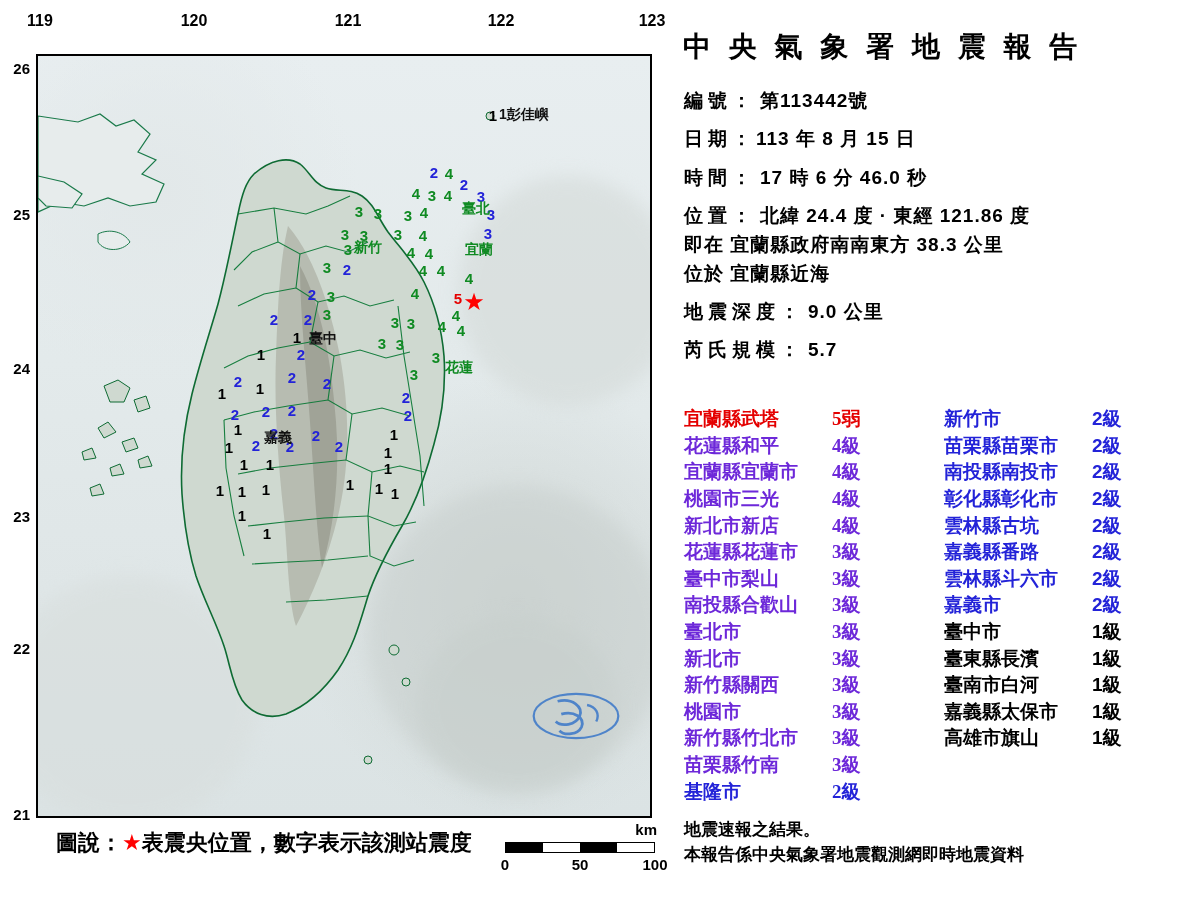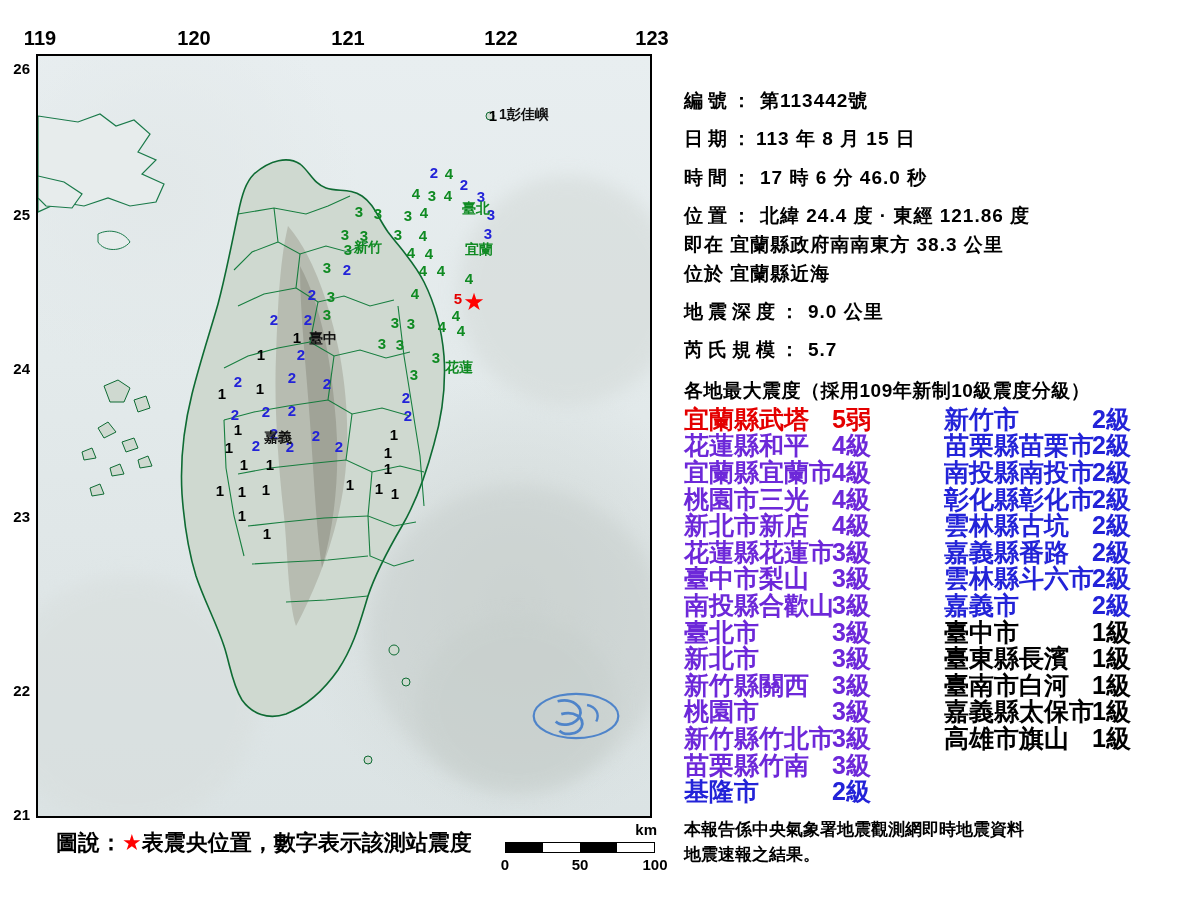--- a/index.html
+++ b/index.html
@@ -21,22 +21,22 @@
     position: absolute;
     left: 0;
     top: 0;
     width: 672px;
     height: 900px;
   }
 
   
   .lon-label {
     position: absolute;
-    top: 27px;
-    font-size: 20px;
+    top: 12px;
+    font-size: 16px;
     font-weight: bold;
     transform: translateX(-50%);
     letter-spacing: 0;
   }
   
   .lat-label {
     position: absolute;
     left: 30px;
     font-size: 15px;
     font-weight: bold;
@@ -210,26 +210,26 @@
   #itable {
     position: absolute;
     left: 4px;
     top: 406px;
     width: 512px;
   }
   .irow {
     display: flex;
     height: 26.6px;
     align-items: center;
-    font-size: 25px;
+    font-size: 19px;
     font-weight: bold;
     white-space: nowrap;
   }
   .c-place { width: 148px; }
-  .c-val   { width: 112px; }
+  .c-val   { width: 112px; font-family: Liberation Serif, serif; }
   .c-place2{ width: 148px; }
   .c-val2  { width: 100px; }
   .red   { color: #e40000; }
   .green { color: #6d28d9; }
   .blue  { color: #2323d8; }
   .black { color: #000000; }
 
   #footnote {
     position: absolute;
     left: 4px;
@@ -250,21 +250,21 @@
       <div class="lon-label" style="left: 194px;">120</div>
       <div class="lon-label" style="left: 348px;">121</div>
       <div class="lon-label" style="left: 501px;">122</div>
       <div class="lon-label" style="left: 652px;">123</div>
     </div>
   <div id="lat-axis">
       <div class="lat-label" style="top: 68px;">26</div>
       <div class="lat-label" style="top: 214px;">25</div>
       <div class="lat-label" style="top: 368px;">24</div>
       <div class="lat-label" style="top: 516px;">23</div>
-      <div class="lat-label" style="top: 690px;">22</div>
+      <div class="lat-label" style="top: 648px;">22</div>
       <div class="lat-label" style="top: 814px;">21</div>
     </div>
 
   <div id="map-frame">
     <div id="sea"></div>
 
     <div class="relief" style="left:330px;top:430px;width:300px;height:300px;background:#c9d0ce;opacity:.55;"></div>
     <div class="relief" style="left:420px;top:120px;width:220px;height:230px;background:#d4dad8;opacity:.6;"></div>
     <div class="relief" style="left:-40px;top:520px;width:260px;height:250px;background:#d8dedd;opacity:.6;"></div>
     <div class="relief" style="left:380px;top:560px;width:200px;height:180px;background:#c6cecb;opacity:.5;"></div>
@@ -450,31 +450,31 @@
     </div>
     <div class="ticks">
       <span style="left:0%">0</span>
       <span style="left:50%">50</span>
       <span style="left:100%">100</span>
     </div>
   </div>
 </div>
 
 <div id="report">
+  <div id="report-title">中 央 氣 象 署 地 震 報 告</div>
   <div id="report-fields">
       <div class="rline" style="top: 88px;"><span class="lbl">編號：</span><span style="margin-left: 4px;">第113442號</span></div>
       <div class="rline" style="top: 126px;"><span class="lbl">日期：</span><span style="">113 年 8 月 15 日</span></div>
       <div class="rline" style="top: 165px;"><span class="lbl">時間：</span><span style="margin-left: 4px;">17 時 6 分 46.0 秒</span></div>
       <div class="rline" style="top: 203px;"><span class="lbl">位置：</span><span style="margin-left: 4px;">北緯 24.4 度 · 東經 121.86 度</span></div>
       <div class="rline" style="top: 232px;"><span class="lbl"></span><span style="margin-left: 0px;">即在 宜蘭縣政府南南東方 38.3 公里</span></div>
       <div class="rline" style="top: 261px;"><span class="lbl"></span><span style="margin-left: 0px;">位於 宜蘭縣近海</span></div>
       <div class="rline" style="top: 299px;"><span class="lbl">地震深度：</span><span style="margin-left: 4px;">9.0 公里</span></div>
       <div class="rline" style="top: 337px;"><span class="lbl">芮氏規模：</span><span style="margin-left: 4px;">5.7</span></div>
     </div>
-  <div id="scale-note">各地最大震度（採用109年新制10級震度分級）</div>
   <div id="itable">
       <div class="irow">
         <div class="c-place red">宜蘭縣武塔</div>
         <div class="c-val red">5弱</div>
         <div class="c-place2 blue">新竹市</div>
         <div class="c-val2 blue">2級</div>
       </div>
       <div class="irow">
         <div class="c-place green">花蓮縣和平</div>
         <div class="c-val green">4級</div>
@@ -554,16 +554,16 @@
         <div class="c-val2"></div>
       </div>
       <div class="irow">
         <div class="c-place blue">基隆市</div>
         <div class="c-val blue">2級</div>
         <div class="c-place2"></div>
         <div class="c-val2"></div>
       </div>
     </div>
   <div id="footnote">
+    <div>地震速報之結果。</div>
     <div>本報告係中央氣象署地震觀測網即時地震資料</div>
-    <div>地震速報之結果。</div>
   </div>
 </div>
 
 </body></html>

